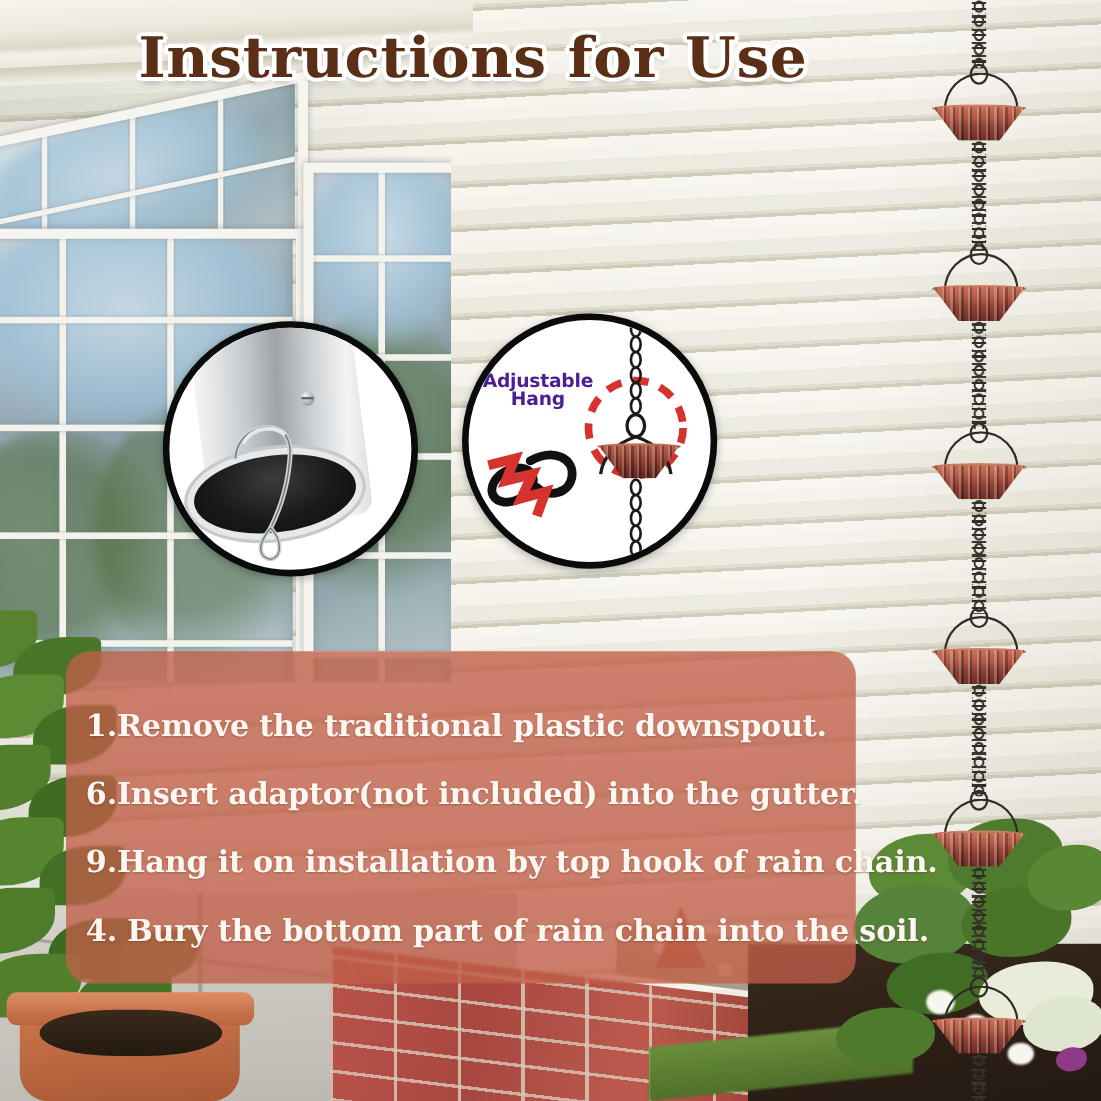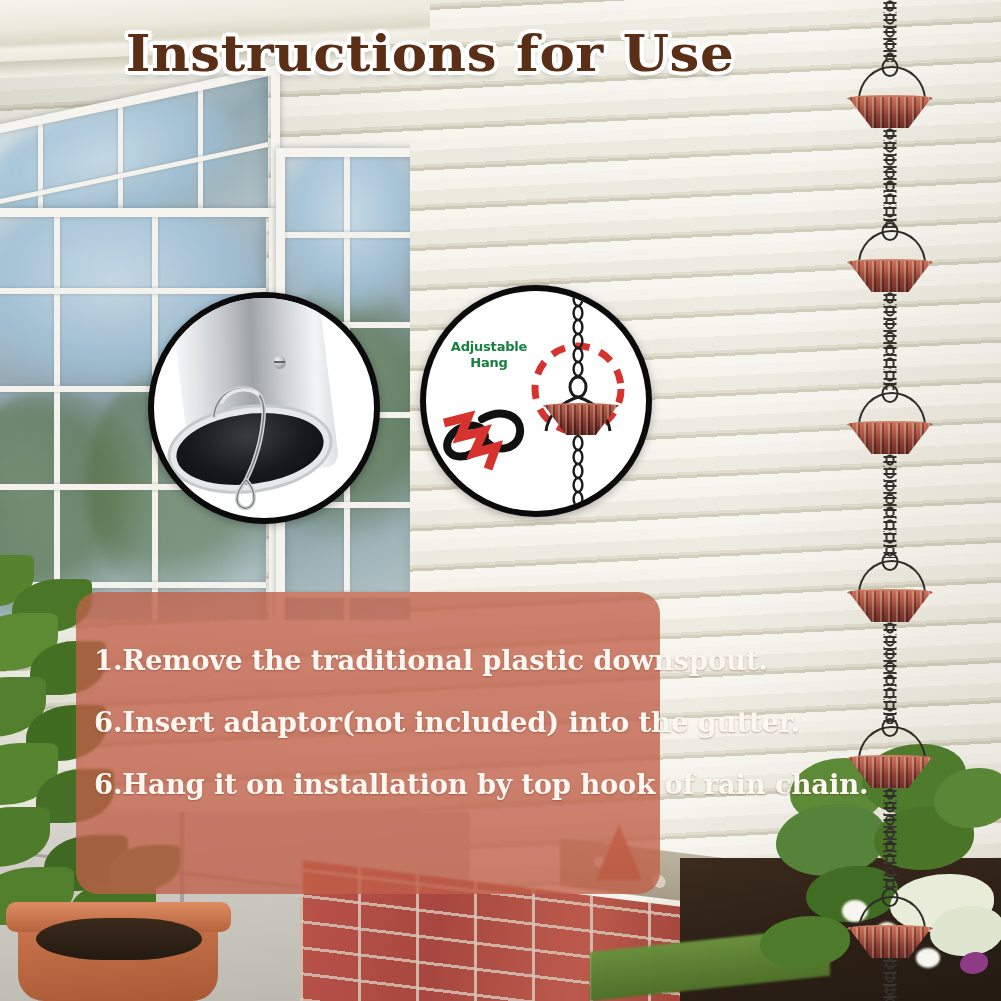--- a/index.html
+++ b/index.html
@@ -202,22 +202,22 @@
     position:absolute;left:119px;top:58px;width:13px;height:13px;border-radius:50%;
     background:radial-gradient(circle at 35% 30%,#f2f3f4,#9ea2a6 70%,#6d7175);
   }
   .screw::after{content:"";position:absolute;left:1px;top:5px;width:11px;height:2px;background:#5d6064;}
 
   
   .hook-svg{position:absolute;left:0;top:0;width:220px;height:220px;}
 
   .adj-label{
     position:absolute;left:8px;top:48px;width:110px;text-align:center;
-    font-family:"DejaVu Sans",sans-serif;font-weight:bold;font-size:13px;
-    line-height:16px;color:#15803d;letter-spacing:-.2px;
+    font-family:"DejaVu Sans",sans-serif;font-weight:bold;font-size:17px;
+    line-height:16px;color:#4c1d95;letter-spacing:-.2px;
   }
   .ins-svg{position:absolute;left:0;top:0;width:220px;height:220px;}
 
   
   .mini-cup{position:absolute;left:118px;top:108px;width:74px;height:36px;}
   .mini-bowl{
     position:absolute;left:0;top:6px;width:74px;height:30px;
     background:
       repeating-linear-gradient(90deg,
         rgba(255,255,255,.2) 0 2px,
@@ -242,21 +242,21 @@
       2px 2px 0 #fff, -2px 2px 0 #fff, 2px -2px 0 #fff, -2px -2px 0 #fff,
       4px 0 0 #fff, -4px 0 0 #fff, 0 4px 0 #fff, 0 -4px 0 #fff,
       3px 3px 0 #fff, -3px 3px 0 #fff, 3px -3px 0 #fff, -3px -3px 0 #fff,
       0 5px 6px rgba(0,0,0,.22);
     transform:scaleX(1.04);
     white-space:nowrap;
   }
 
   
   .panel{
-    position:absolute;left:76px;top:592px;width:584px;height:302px;
+    position:absolute;left:60px;top:592px;width:718px;height:302px;
     background:rgba(192,95,72,.78);
     border-radius:22px;
     backdrop-filter:blur(1px);
   }
   .panel-list{
     position:absolute;left:18px;top:52px;width:700px;
   }
   .panel-list li{
     list-style:none;
     font-family:"DejaVu Serif",serif;font-weight:bold;
@@ -473,17 +473,18 @@
       <div class="mini-bowl"></div>
     </div>
   </div>
 
   <div class="title">Instructions for Use</div>
 
   <div class="panel">
     <ul class="panel-list">
       <li>1.Remove the traditional plastic downspout.</li>
       <li>6.Insert adaptor(not included) into the gutter.</li>
-      <li>6.Hang it on installation by top hook of rain chain.</li>
+      <li>9.Hang it on installation by top hook of rain chain.</li>
+      <li>4. Bury the bottom part of rain chain into the soil.</li>
     </ul>
   </div>
 
 </div>
 
 </body></html>

